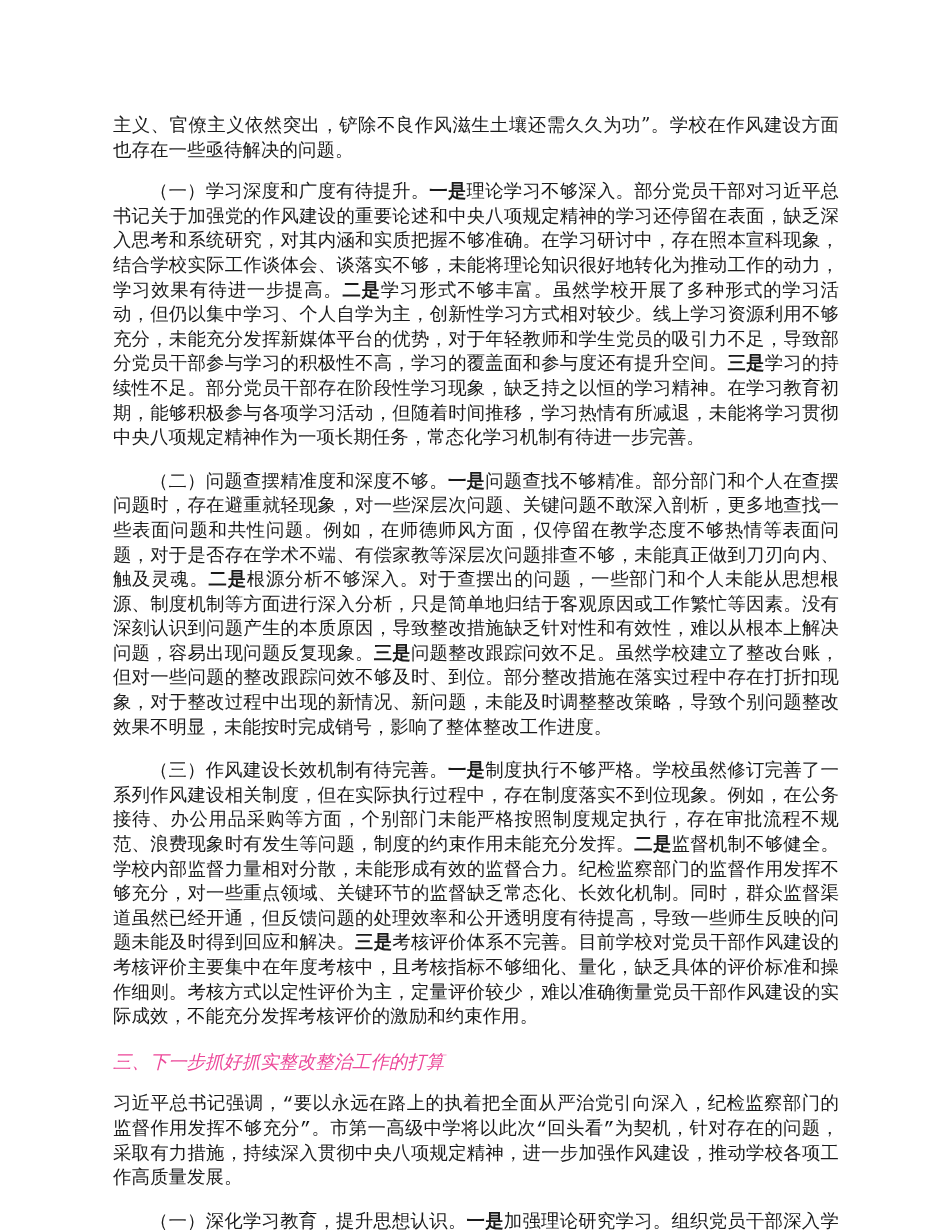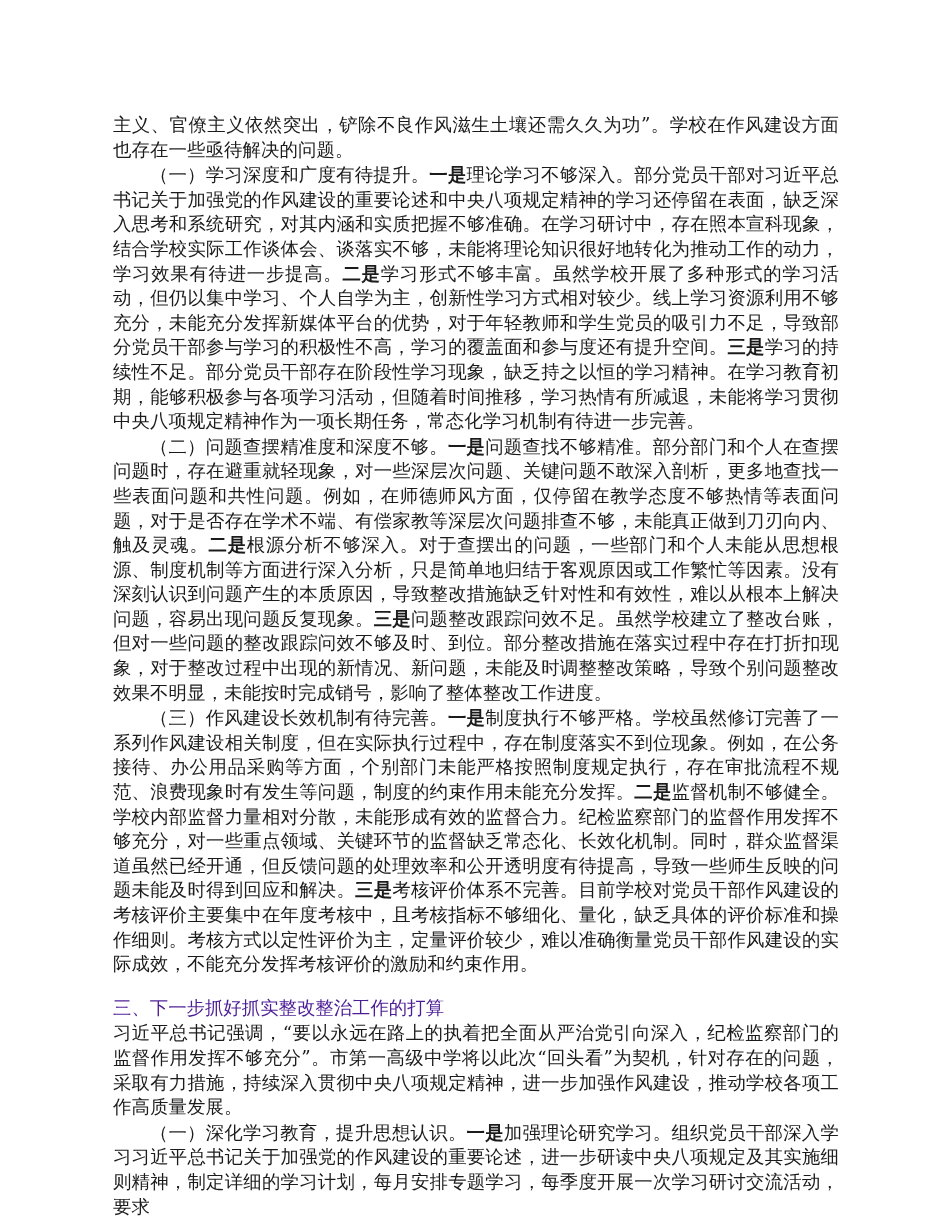--- a/index.html
+++ b/index.html
@@ -35,30 +35,32 @@
     text-justify: inter-ideograph;
     text-indent: 0;
     letter-spacing: 0.1px;
     color: #1b1b1b;
     word-break: break-all;
   }
   p.para.indent {
     text-indent: 2em;
   }
   p.para.gap {
-    margin-top: 1px;
+    margin-top: 19px;
+    font-family: Liberation Mono, monospace;
   }
   p.heading {
     margin: 0;
     margin-top: 19px;
     font-size: 18.4px;
     line-height: 24.6px;
     text-indent: 0;
-    color: #4c1d95;
+    color: #ec4899;
     font-weight: normal;
+    font-style: italic;
   }
   .b {
     font-weight: bold;
   }
   
   .continuation {
     text-indent: 0;
   }
 </style>
 </head>

